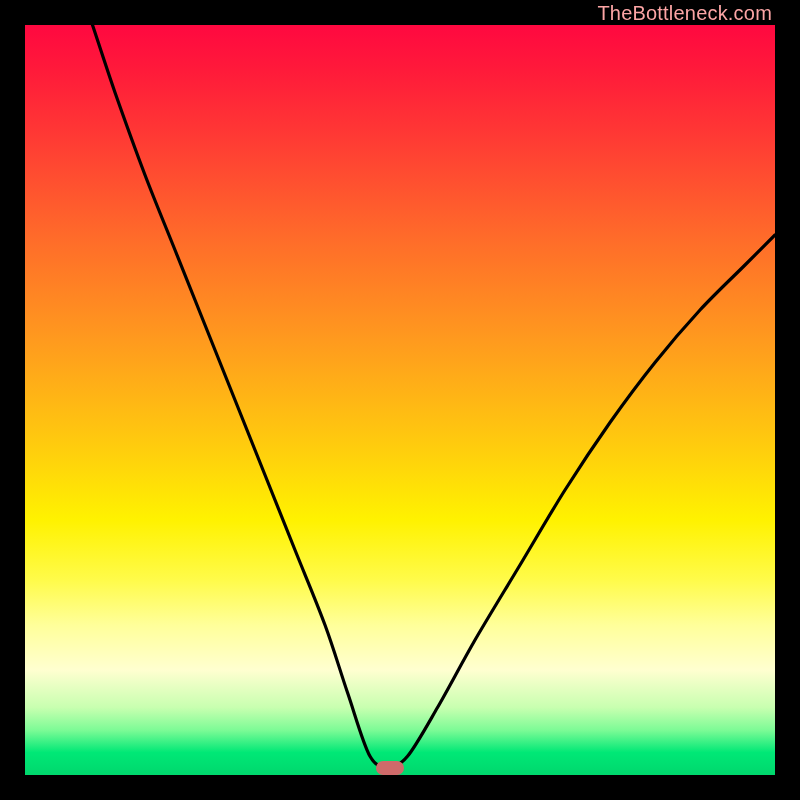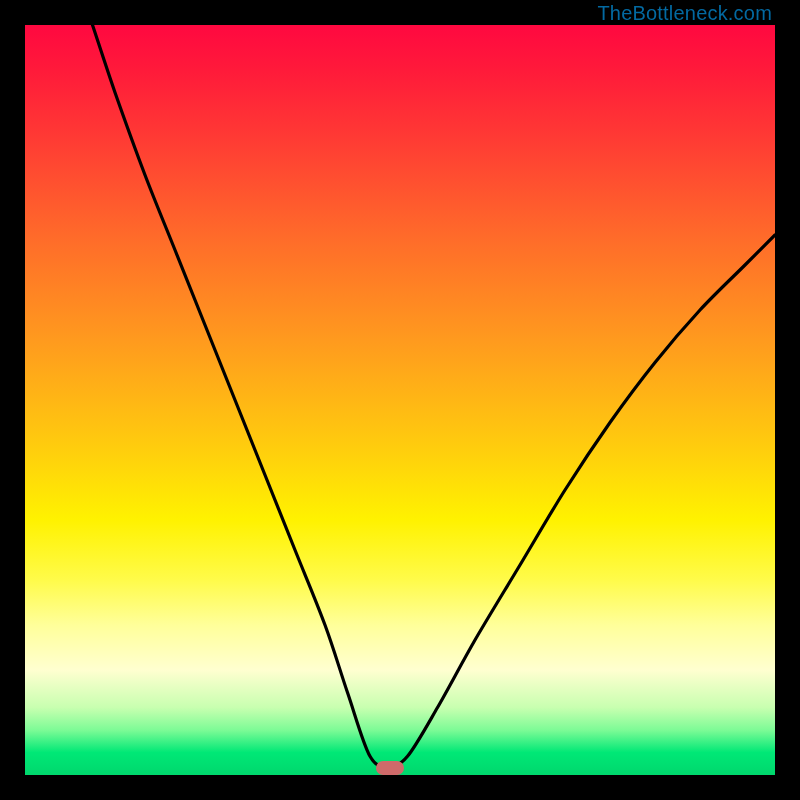--- a/index.html
+++ b/index.html
@@ -39,21 +39,21 @@
       #c8ffb0 91%,
       #7dfb96 94%,
       #00e876 97%,
       #00d76d 100%
     );
   }
   .watermark {
     position: absolute;
     top: 2px;
     right: 28px;
-    color: #0369a1;
+    color: #fca5a5;
     font-size: 20px;
     font-weight: 500;
     letter-spacing: 0.2px;
   }
   svg.curve {
     position: absolute;
     left: 0;
     top: 0;
     width: 750px;
     height: 750px;

